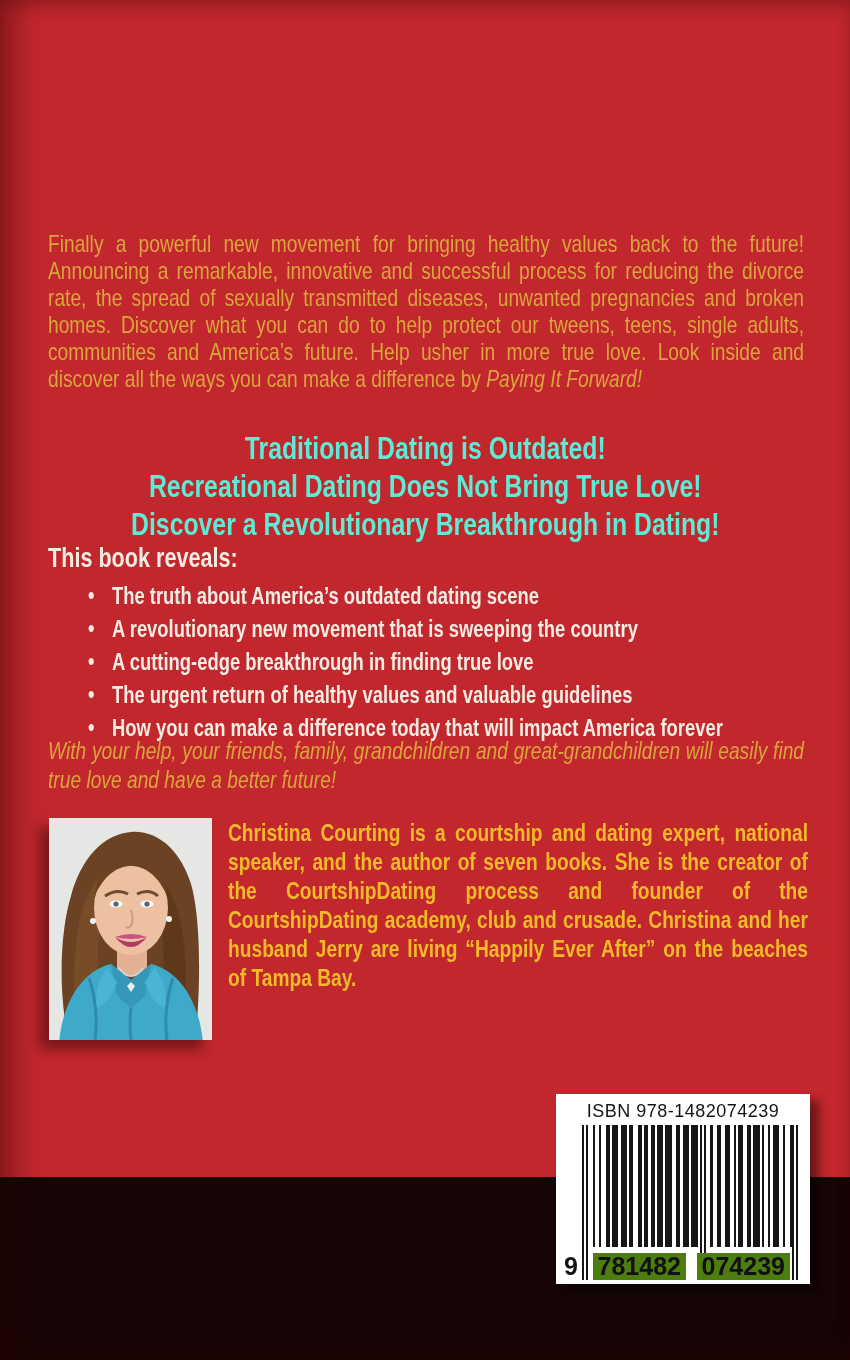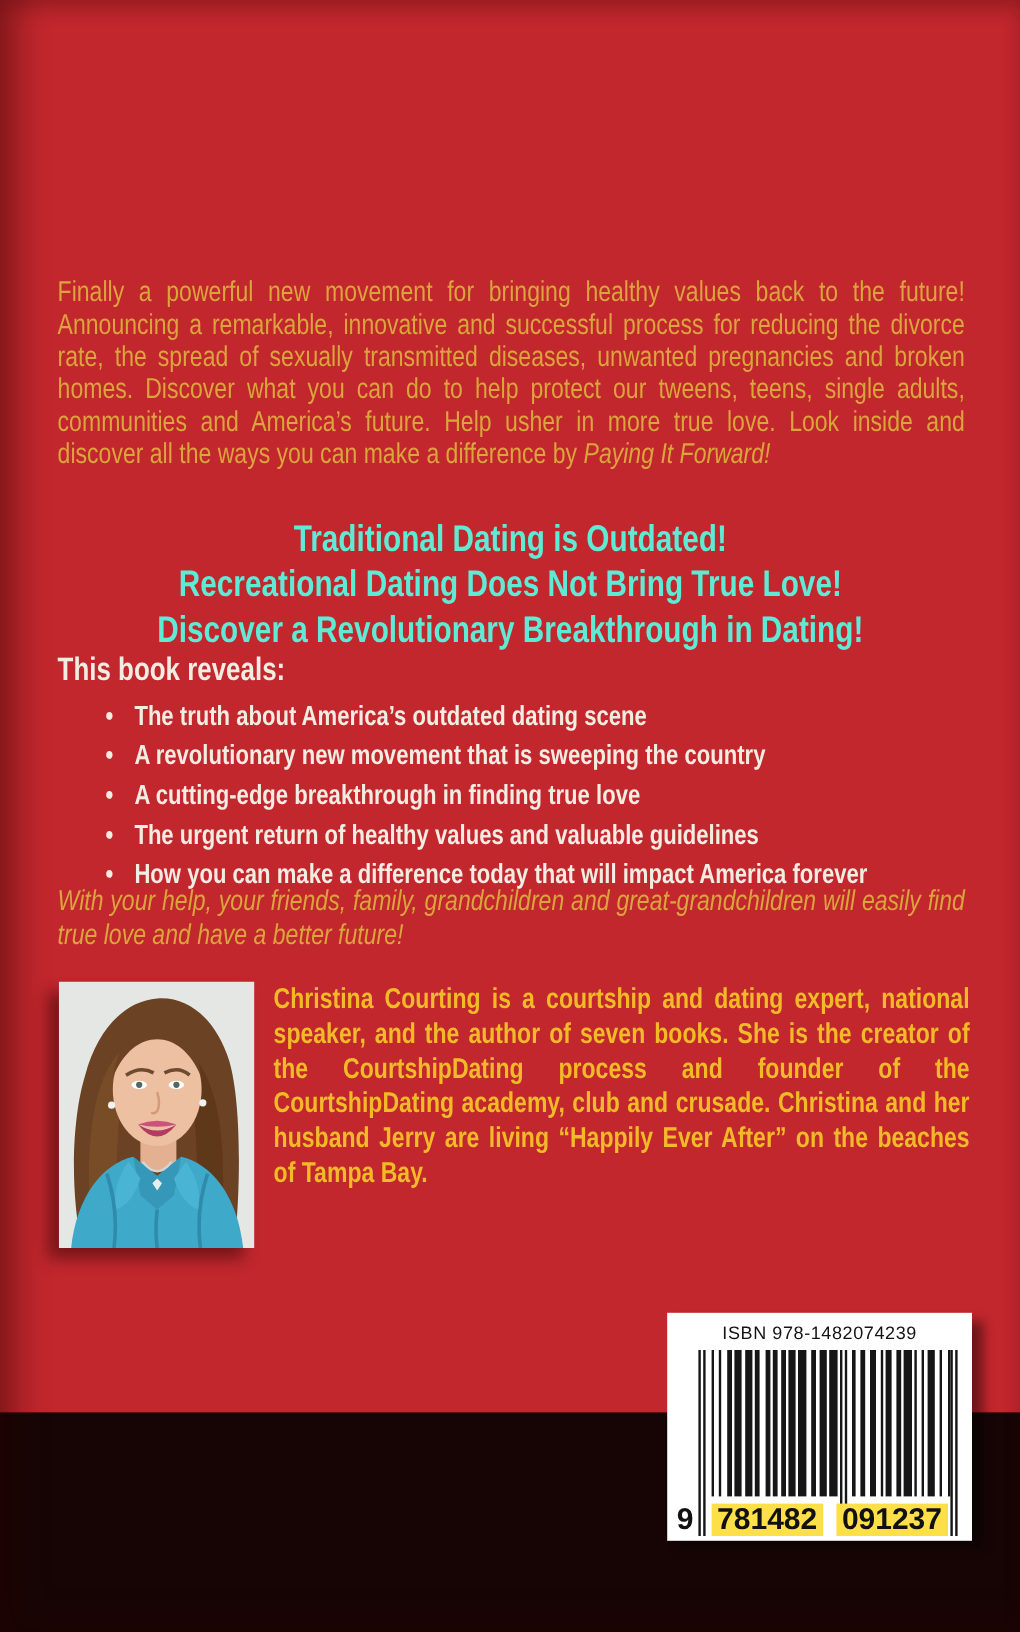--- a/index.html
+++ b/index.html
@@ -37,30 +37,30 @@
   .help{position:absolute;top:736px;left:48px;width:756px;font-style:italic;}
   .help .inner{text-align:justify;color:#dba43d;font-size:24px;line-height:29px;}
 
   .author-photo{position:absolute;left:49px;top:818px;width:163px;height:222px;
     box-shadow:-9px 9px 12px rgba(30,0,0,.45);display:block;}
   .bio{position:absolute;left:228px;top:818px;width:580px;}
   .bio .inner{text-align:justify;color:#f2ba28;font-weight:bold;font-size:24px;line-height:29px;}
 
   .barcode{position:absolute;left:556px;top:1094px;width:254px;height:190px;background:#ffffff;
     box-shadow:9px 7px 9px rgba(0,0,0,.45);box-sizing:border-box;padding:7px 8px 0 8px;}
-  .isbn{text-align:center;font-size:15px;color:#141414;letter-spacing:.5px;line-height:21px;}
+  .isbn{text-align:center;font-size:18px;color:#141414;letter-spacing:.5px;line-height:21px;}
   .bars{position:relative;margin-top:3px;height:155px;}
   .bars-flex{display:flex;height:100%;align-items:flex-start;padding:0 4px 0 18px;}
   .bar{height:122px;}
   .bar.long{height:155px;}
   .bar.b{background:#161616;}
   .digits{position:absolute;left:0;right:0;bottom:0;display:flex;justify-content:space-between;
     align-items:flex-end;font-size:25px;font-weight:bold;color:#111;line-height:27px;padding-right:12px;}
   .digits .lead{width:18px;text-align:left;}
-  .digits .dg{background:#fde047;padding:0 5px;}
+  .digits .dg{background:#4d7c0f;padding:0 5px;}
 </style>
 </head>
 <body>
 
 <div class="cover">
 
   <div class="black-band"></div>
 
 
   <div class="intro">
@@ -215,19 +215,19 @@
           <div class="bar b" style="flex-grow: 1;"></div>
           <div class="bar" style="flex-grow: 2;"></div>
           <div class="bar b" style="flex-grow: 1;"></div>
           <div class="bar b long" style="flex-grow: 1;"></div>
           <div class="bar long" style="flex-grow: 1;"></div>
           <div class="bar b long" style="flex-grow: 1;"></div>
         </div>
       <div class="digits">
         <span class="lead">9</span>
         <span class="dg">781482</span>
-        <span class="dg">091237</span>
+        <span class="dg">074239</span>
       </div>
     </div>
   </div>
 
   <div class="vignette"></div>
 </div>
 
 </body></html>

